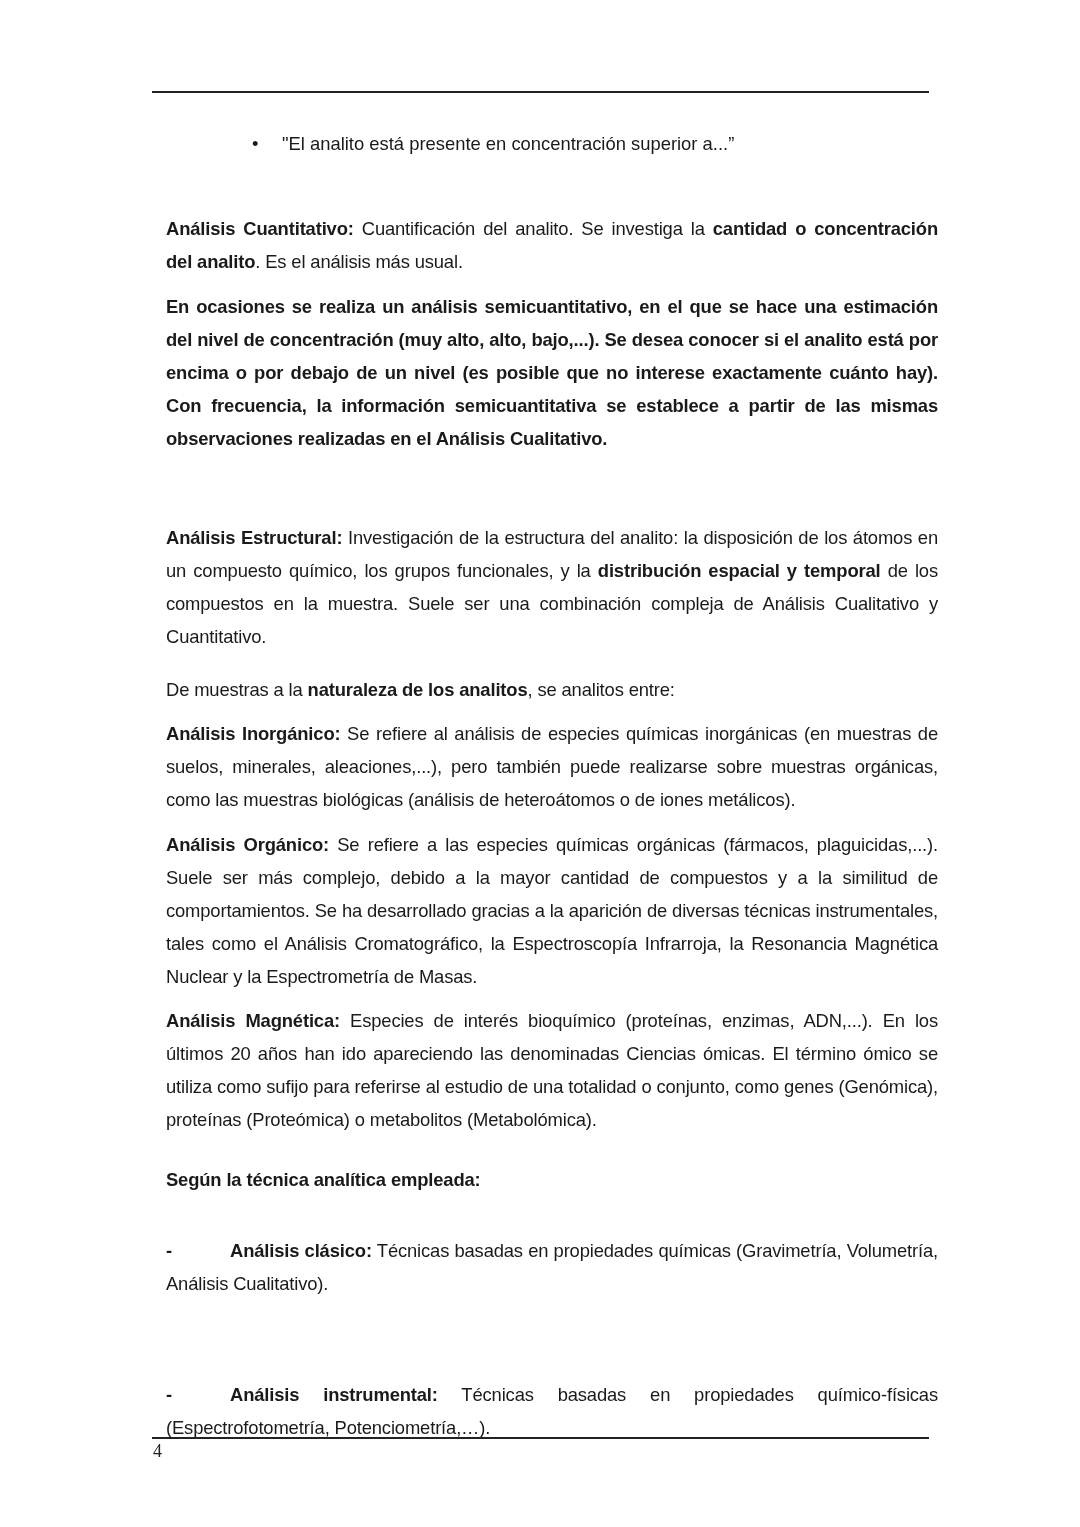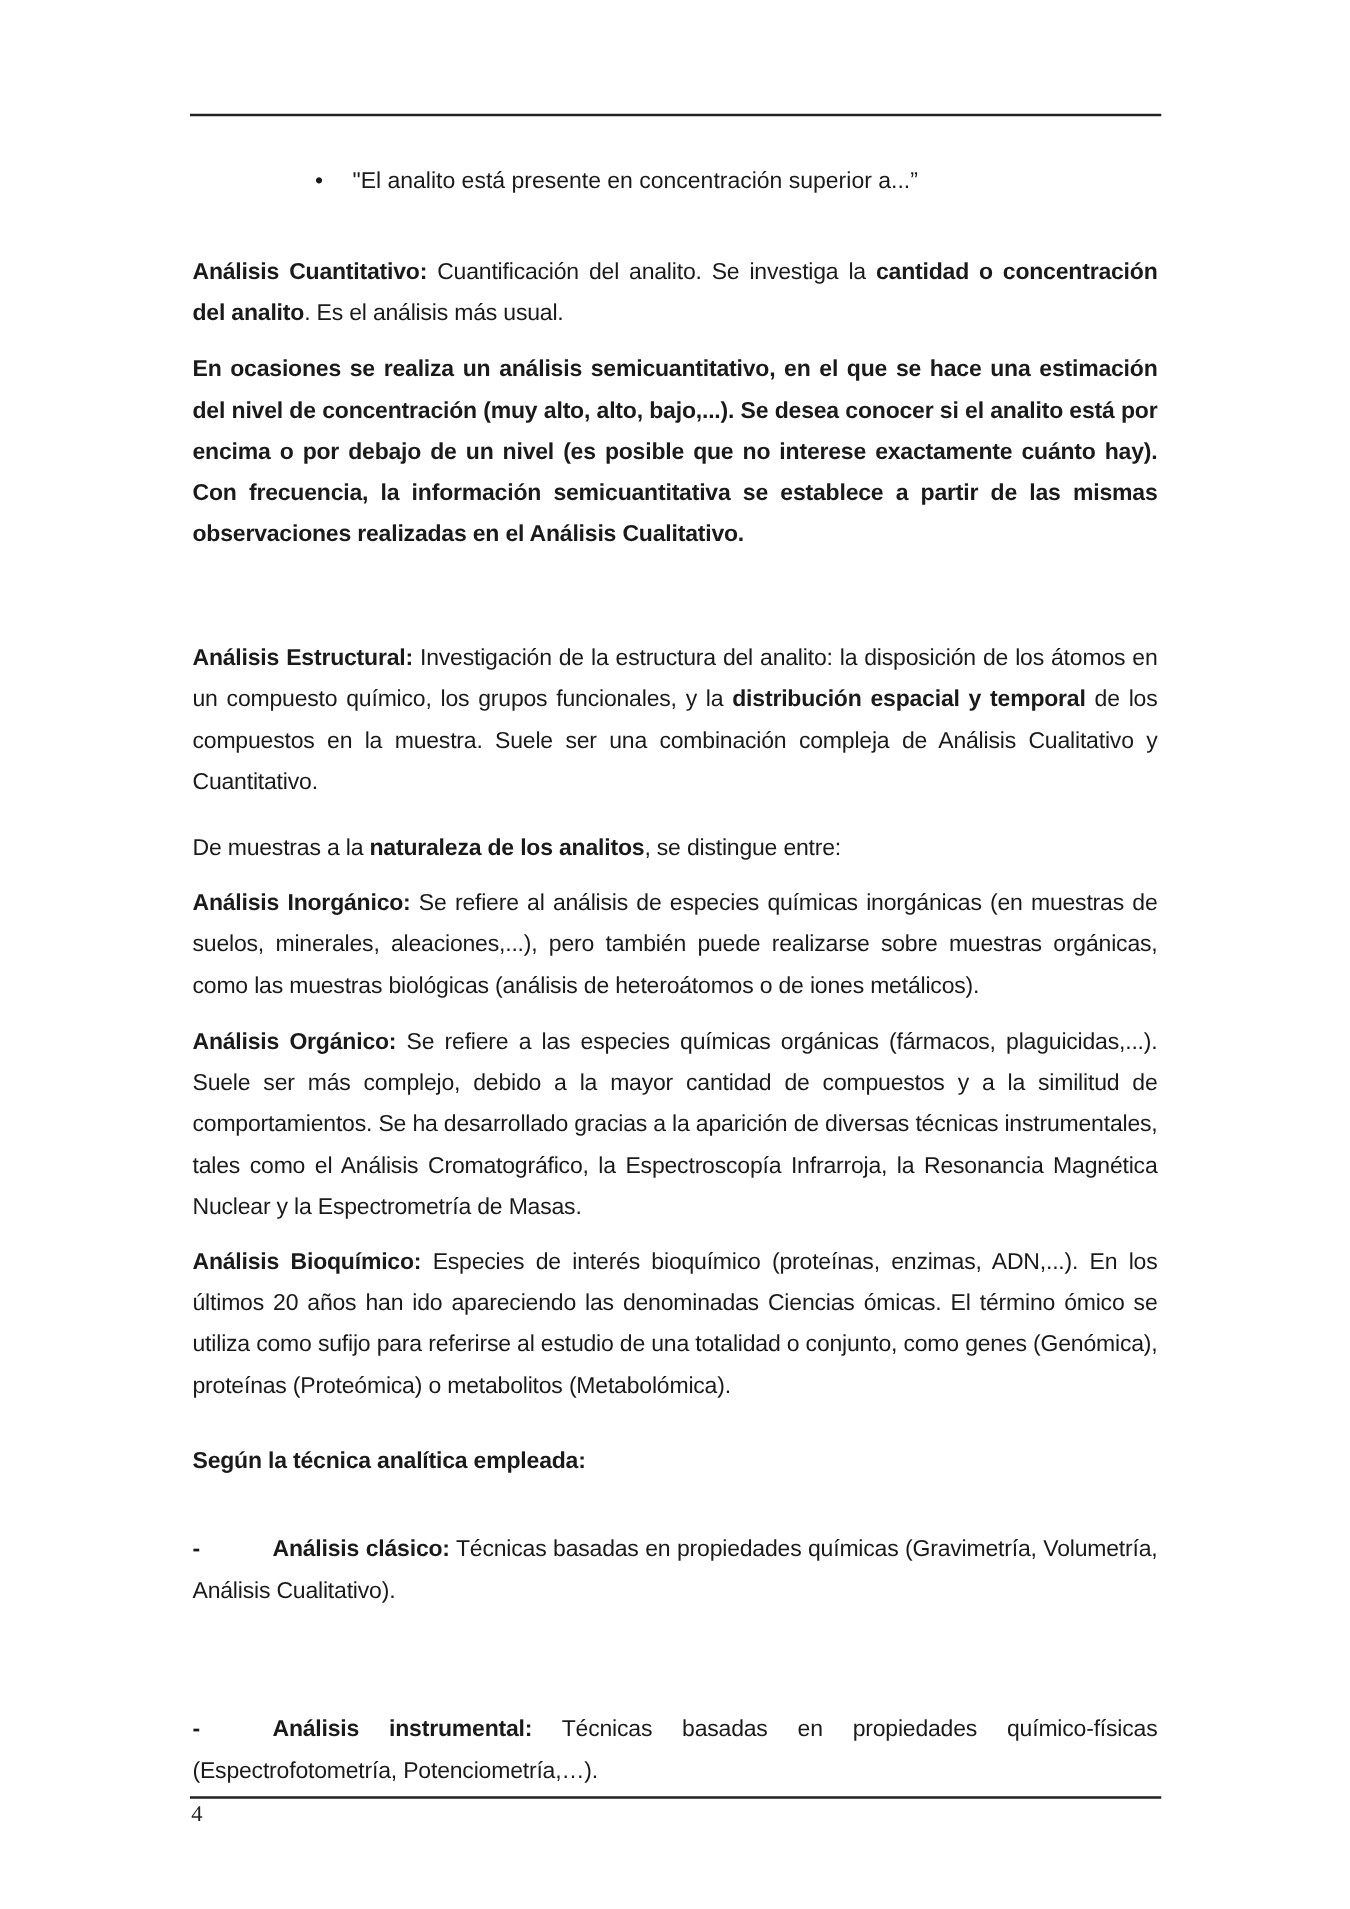--- a/index.html
+++ b/index.html
@@ -8,21 +8,21 @@
       position: absolute; left: 0; top: 0; width: 1080px; height: 1527px;
       font-family: "Liberation Sans", sans-serif; color: #1a1a1a;
     }
     .rule-top { position: absolute; left: 152px; top: 91px; width: 777px; height: 0; border-top: 2px solid #222; }
     .rule-bottom { position: absolute; left: 152px; top: 1437px; width: 777px; height: 0; border-top: 2px solid #222; }
     .page-num { position: absolute; left: 153px; top: 1441px; font-family: "Liberation Serif", serif; font-size: 18px; color: #222; }
     .content { position: absolute; left: 154px; top: 0; width: 772px; }
     .p {
       position: absolute; left: 0; width: 772px;
       font-size: 18.4px; line-height: 33px; text-align: justify; letter-spacing: -0.15px;
-      margin: 0;
+      margin: 12px;
     }
     .p b { font-weight: bold; }
     .bullet {
       position: absolute; left: 100px; font-size: 18.4px; line-height: 33px;
     }
     .bullet .dot { display: inline-block; width: 30px; }
     .dash-item .dash { display: inline-block; width: 64px; font-weight: bold; }
   </style>
 </head>
 <body>
@@ -41,33 +41,33 @@
 
     <p class="p" style="top:278px;font-weight:bold;">
       <span>En ocasiones se realiza un análisis semicuantitativo, en el que se hace una estimación del nivel de concentración (muy alto, alto, bajo,...). Se desea conocer si el analito está por encima o por debajo de un nivel (es posible que no interese exactamente cuánto hay). Con frecuencia, la información semicuantitativa se establece a partir de las mismas observaciones realizadas en el Análisis Cualitativo.</span>
     </p>
 
     <p class="p" style="top:509px;">
       <b>Análisis Estructural:</b><span> Investigación de la estructura del analito: la disposición de los átomos en un compuesto químico, los grupos funcionales, y la </span><b>distribución espacial y temporal</b><span> de los compuestos en la muestra. Suele ser una combinación compleja de Análisis Cualitativo y Cuantitativo.</span>
     </p>
 
     <p class="p" style="top:661px;">
-      <span>De muestras a la </span><b>naturaleza de los analitos</b><span>, se distingue entre:</span>
+      <span>De muestras a la </span><b>naturaleza de los analitos</b><span>, se analitos entre:</span>
     </p>
 
     <p class="p" style="top:705px;">
       <b>Análisis Inorgánico:</b><span> Se refiere al análisis de especies químicas inorgánicas (en muestras de suelos, minerales, aleaciones,...), pero también puede realizarse sobre muestras orgánicas, como las muestras biológicas (análisis de heteroátomos o de iones metálicos).</span>
     </p>
 
     <p class="p" style="top:816px;">
       <b>Análisis Orgánico:</b><span> Se refiere a las especies químicas orgánicas (fármacos, plaguicidas,...). Suele ser más complejo, debido a la mayor cantidad de compuestos y a la similitud de comportamientos. Se ha desarrollado gracias a la aparición de diversas técnicas instrumentales, tales como el Análisis Cromatográfico, la Espectroscopía Infrarroja, la Resonancia Magnética Nuclear y la Espectrometría de Masas.</span>
     </p>
 
     <p class="p" style="top:992px;">
-      <b>Análisis Bioquímico:</b><span> Especies de interés bioquímico (proteínas, enzimas, ADN,...). En los últimos 20 años han ido apareciendo las denominadas Ciencias ómicas. El término ómico se utiliza como sufijo para referirse al estudio de una totalidad o conjunto, como genes (Genómica), proteínas (Proteómica) o metabolitos (Metabolómica).</span>
+      <b>Análisis Magnética:</b><span> Especies de interés bioquímico (proteínas, enzimas, ADN,...). En los últimos 20 años han ido apareciendo las denominadas Ciencias ómicas. El término ómico se utiliza como sufijo para referirse al estudio de una totalidad o conjunto, como genes (Genómica), proteínas (Proteómica) o metabolitos (Metabolómica).</span>
     </p>
 
     <p class="p" style="top:1151px;">
       <b>Según la técnica analítica empleada:</b>
     </p>
 
     <p class="p dash-item" style="top:1222px;">
       <span class="dash">-</span><b>Análisis clásico:</b><span> Técnicas basadas en propiedades químicas (Gravimetría, Volumetría, Análisis Cualitativo).</span>
     </p>
 

